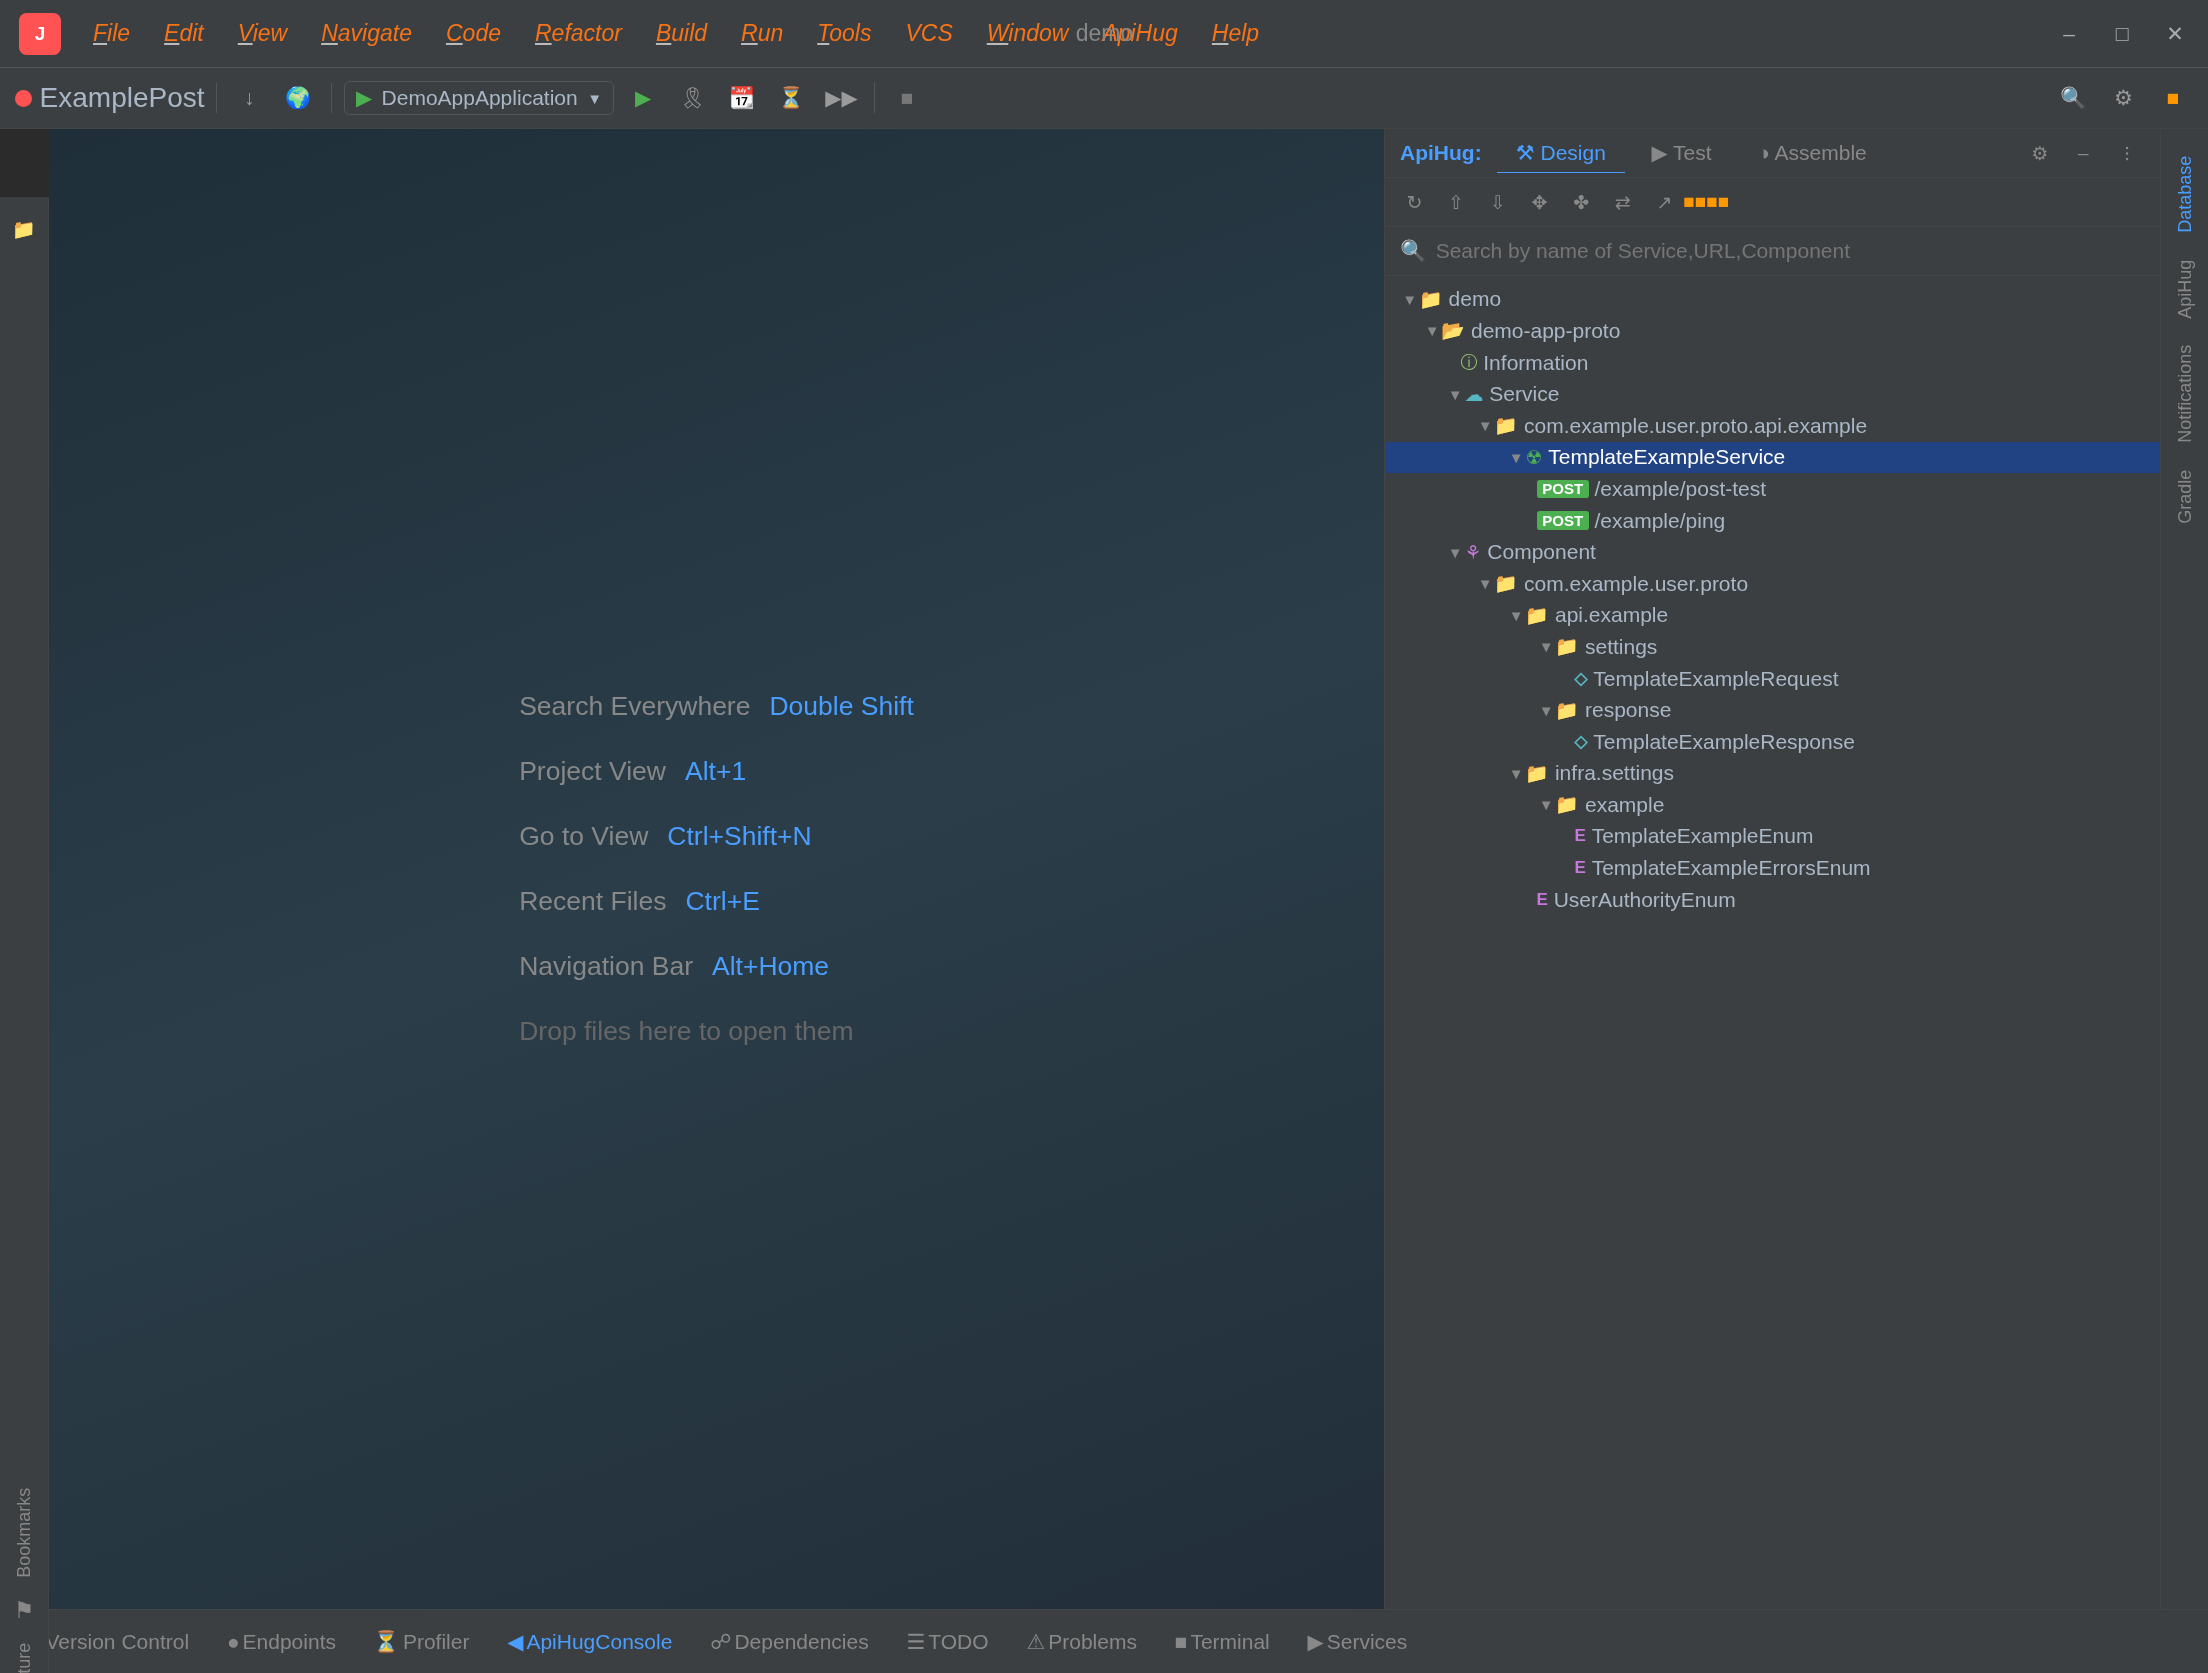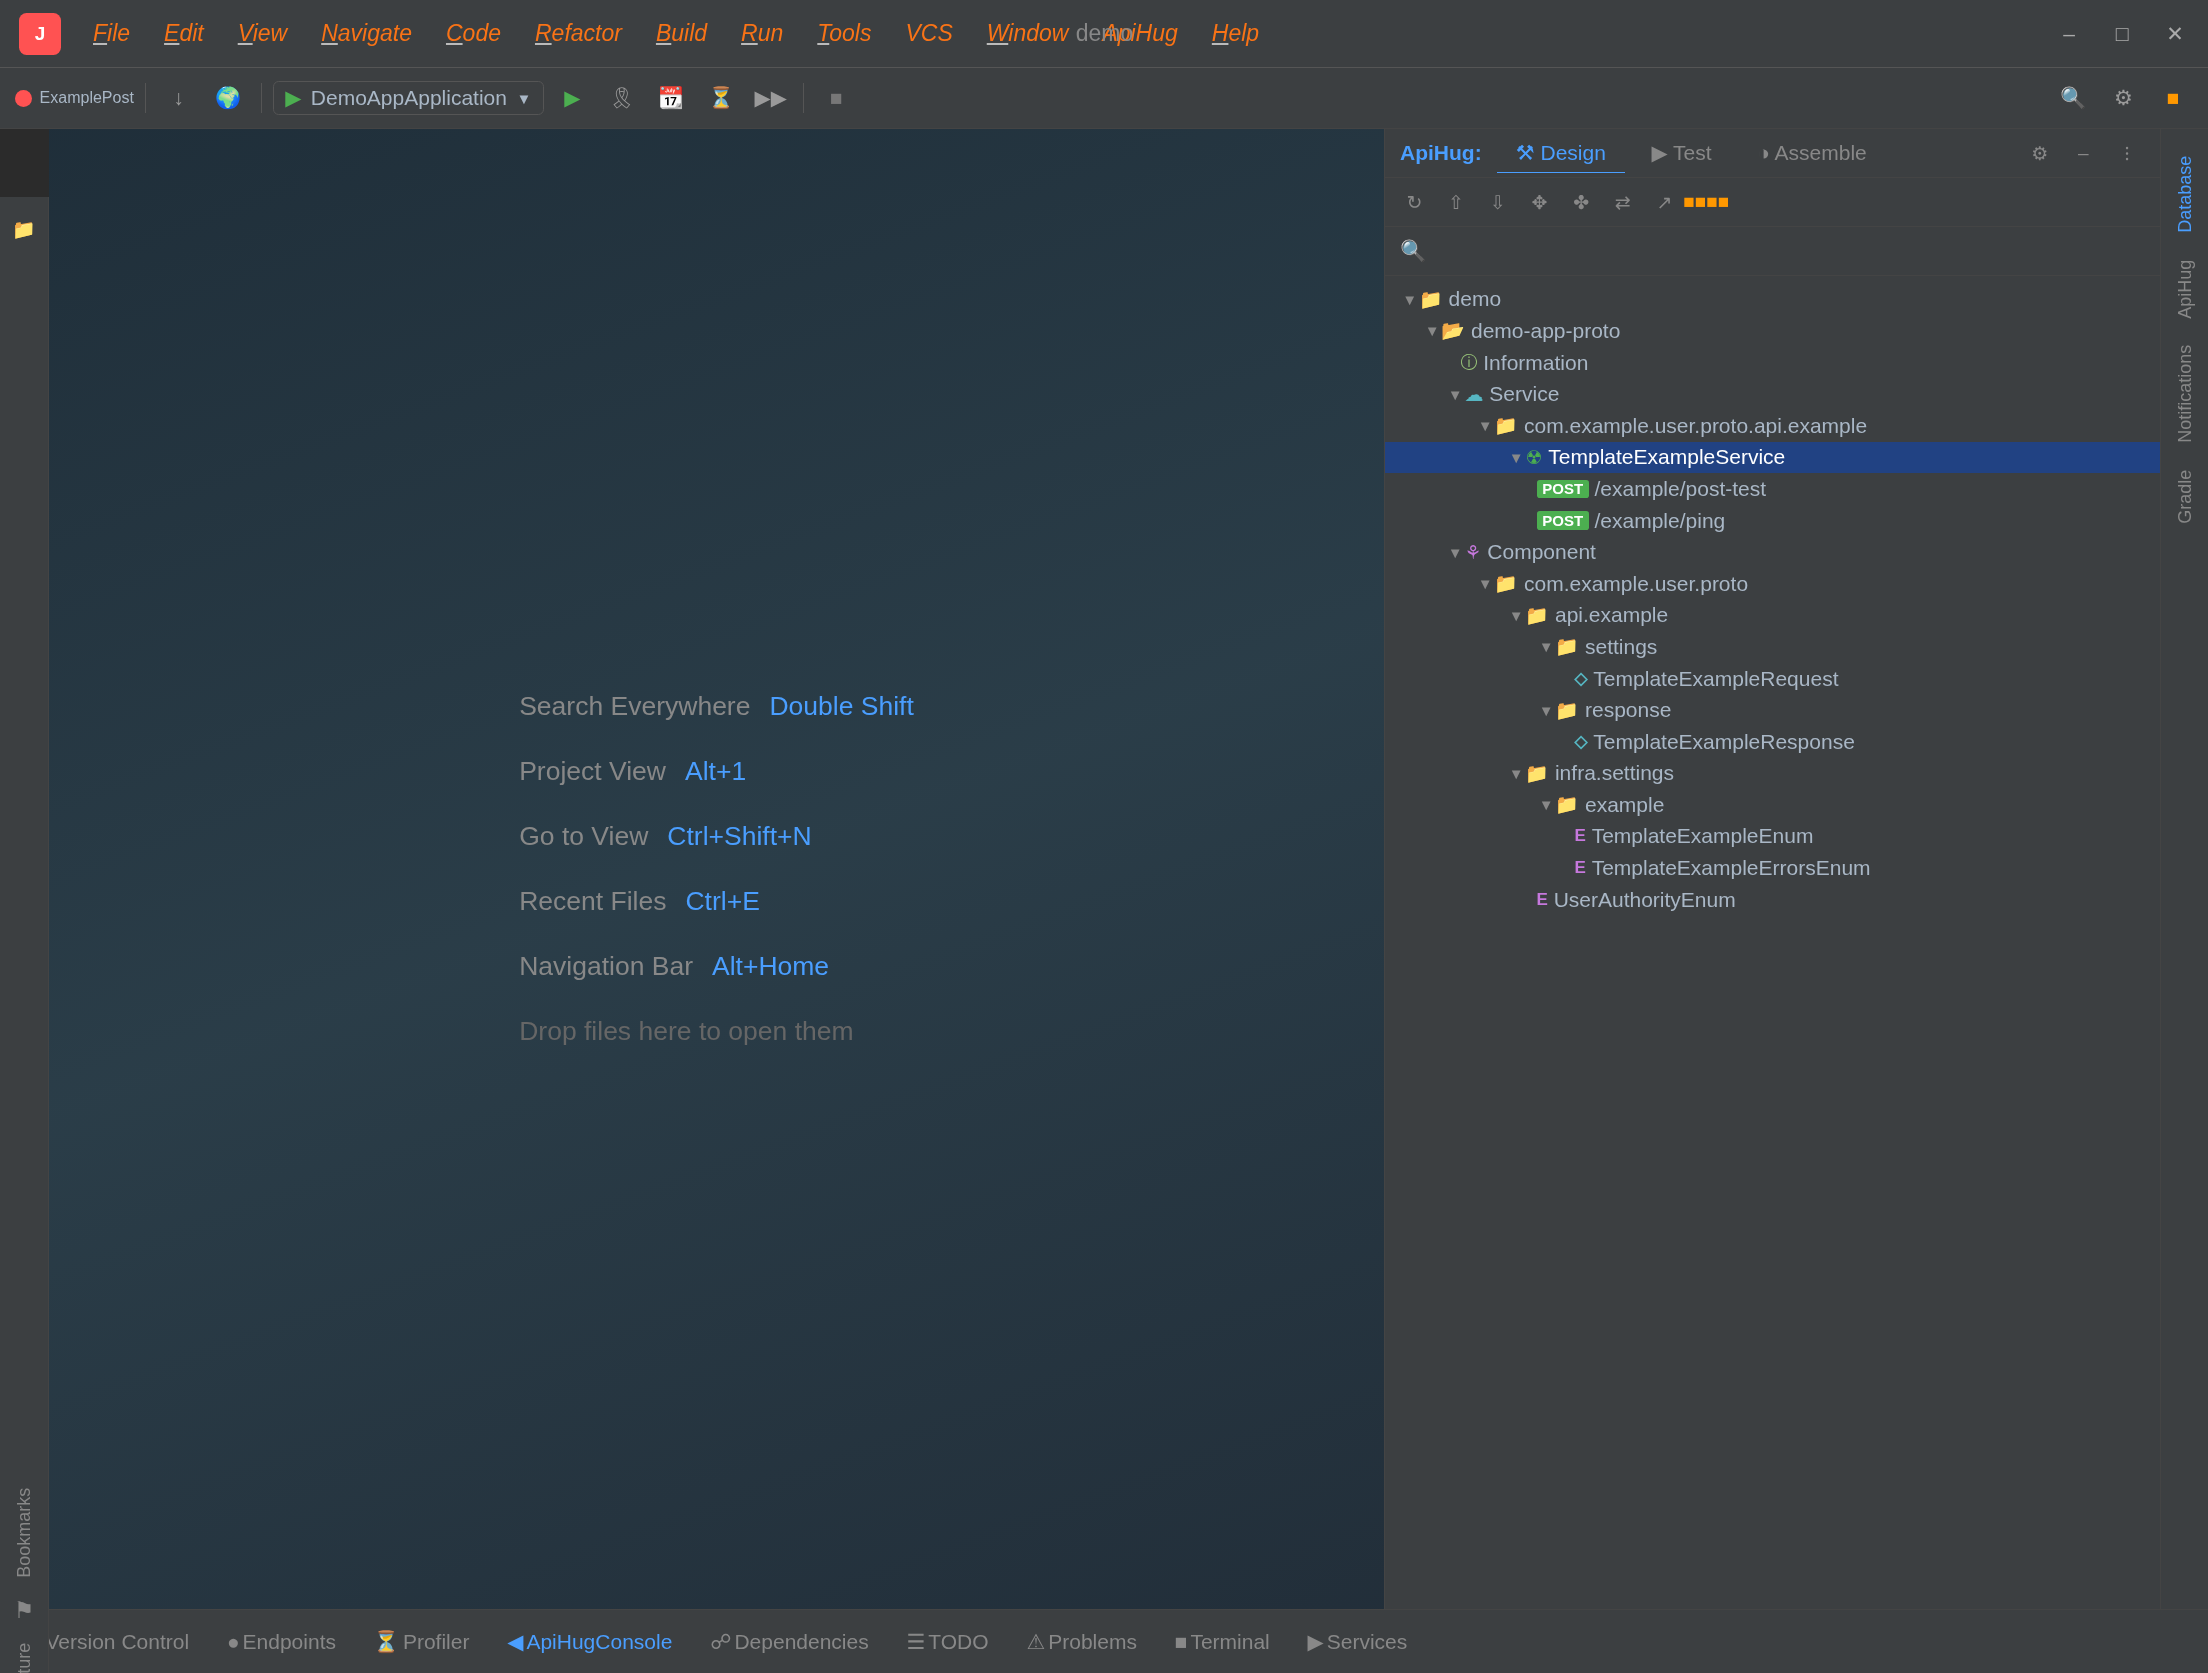--- a/index.html
+++ b/index.html
@@ -83,21 +83,21 @@
       display: flex;
       align-items: center;
       padding: 0 15px;
       gap: 7.6px;
     }
     #project-badge {
       display: flex;
       align-items: center;
       gap: 7.6px;
       color: #a9b7c6;
-      font-size: 16px;
+      font-size: 28px;
     }
     #project-badge .dot {
       width: 17px; height: 17px;
       background: #ff5252;
       border-radius: 50%;
     }
     .tb-btn {
       width: 42px; height: 42px;
       display: flex; align-items: center; justify-content: center;
       color: #9a9a9a;
@@ -497,20 +497,21 @@
       <div class="at-btn">⇩</div>
       <div class="at-btn">✥</div>
       <div class="at-btn">✤</div>
       <div class="at-btn">⇄</div>
       <div class="at-btn">↗</div>
       <div class="at-btn" style="color:#ff9800;">■■■■</div>
     </div>
 
     <div id="search-bar">
       <span class="search-icon">🔍</span>
+      <input id="search-input" class="search-input" placeholder="Search by name of Service,URL,Component" style="flex: 1 1 0%; background: transparent; border: none; outline: none; color: rgb(136, 136, 136); font-size: 21px; font-family: inherit;">
     </div>
 
     <div id="tree-area">
 
       <div class="tree-node">
         <div class="tree-indent" style="width:7.6px;"></div>
         <span class="tree-arrow">▼</span>
         <span class="tree-icon folder-icon">📁</span>
         <span>demo</span>
       </div>

